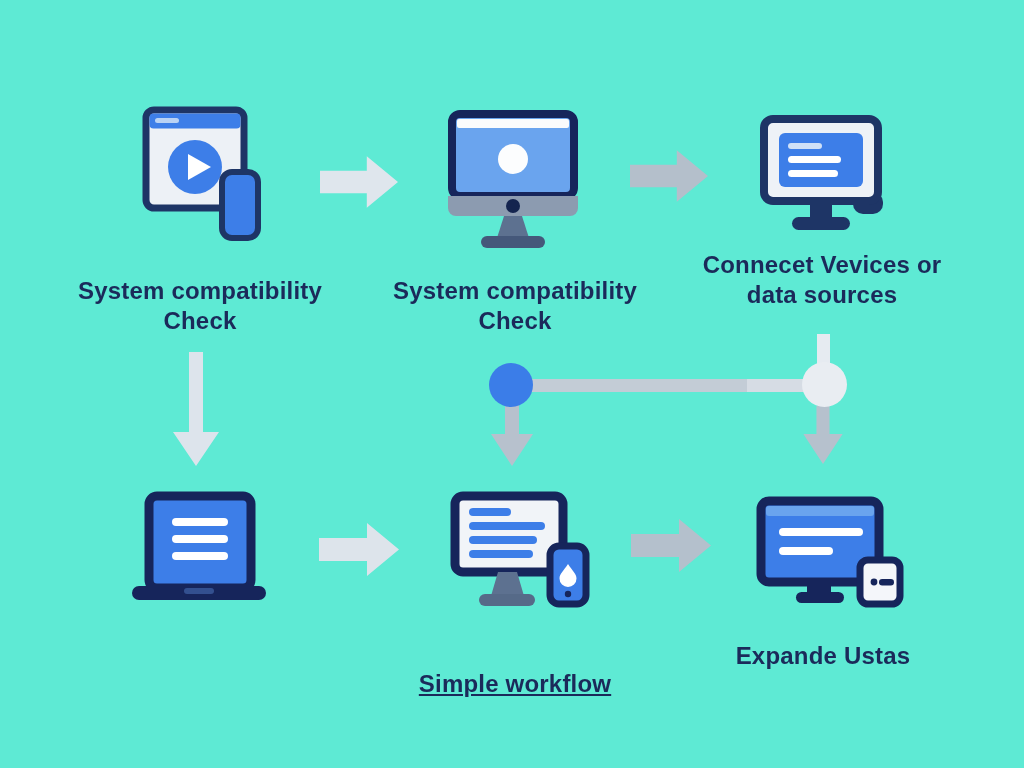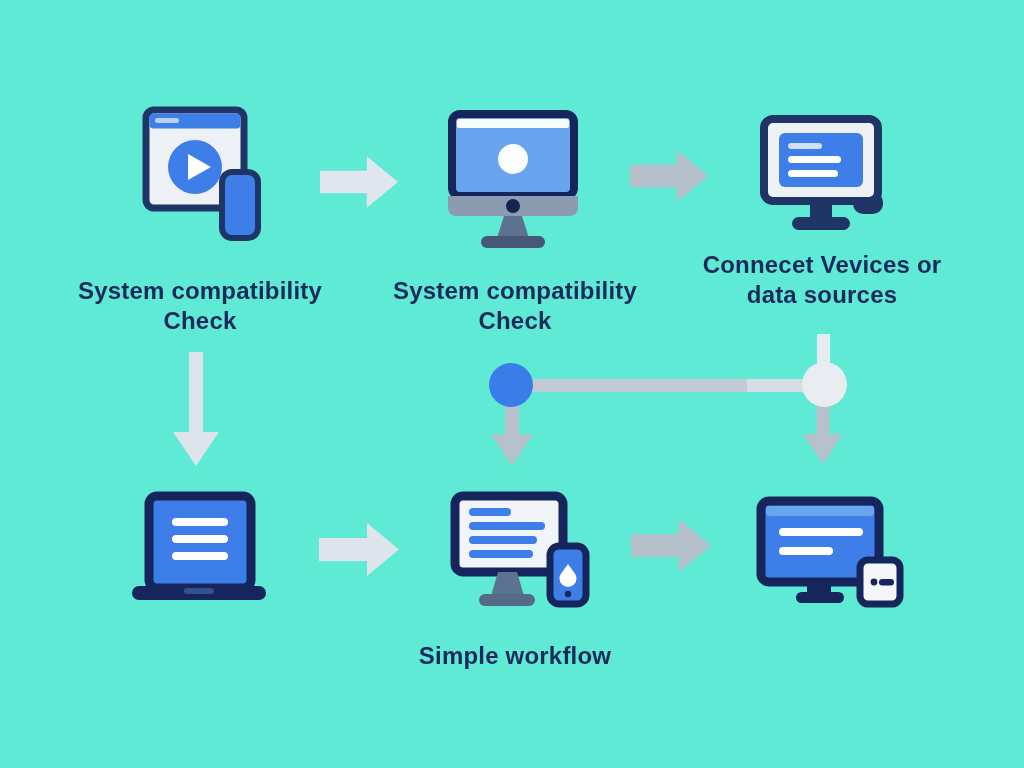--- a/index.html
+++ b/index.html
@@ -126,15 +126,16 @@
     <rect x="44" y="100" width="48" height="11" rx="5.5" fill="#16255b"></rect>
     <rect x="108" y="68" width="40" height="44" rx="8" fill="#f4f6fa" stroke="#16255b" stroke-width="7"></rect>
     <circle cx="122" cy="90" r="3.4" fill="#16255b"></circle>
     <rect x="127" y="87" width="15" height="6.5" rx="3.2" fill="#16255b"></rect>
   </svg>
 
   <div class="step-label" style="left:55px; top:276px; width:290px;">System compatibility Check</div>
   <div class="step-label" style="left:370px; top:276px; width:290px;">System compatibility Check</div>
   <div class="step-label" style="left:697px; top:250px; width:250px;">Connecet Vevices or data sources</div>
 
-  <div class="step-label" style="left:385px; top:641px; width:260px;">Simple workflow</div>
+  <div class="step-label" style="left:385px; top:669px; width:260px;text-decoration:underline;">Simple workflow</div>
+  <div class="step-label" style="left:697px; top:641px; width:252px;">Expande Ustas</div>
 
 </div>
 
 </body></html>

